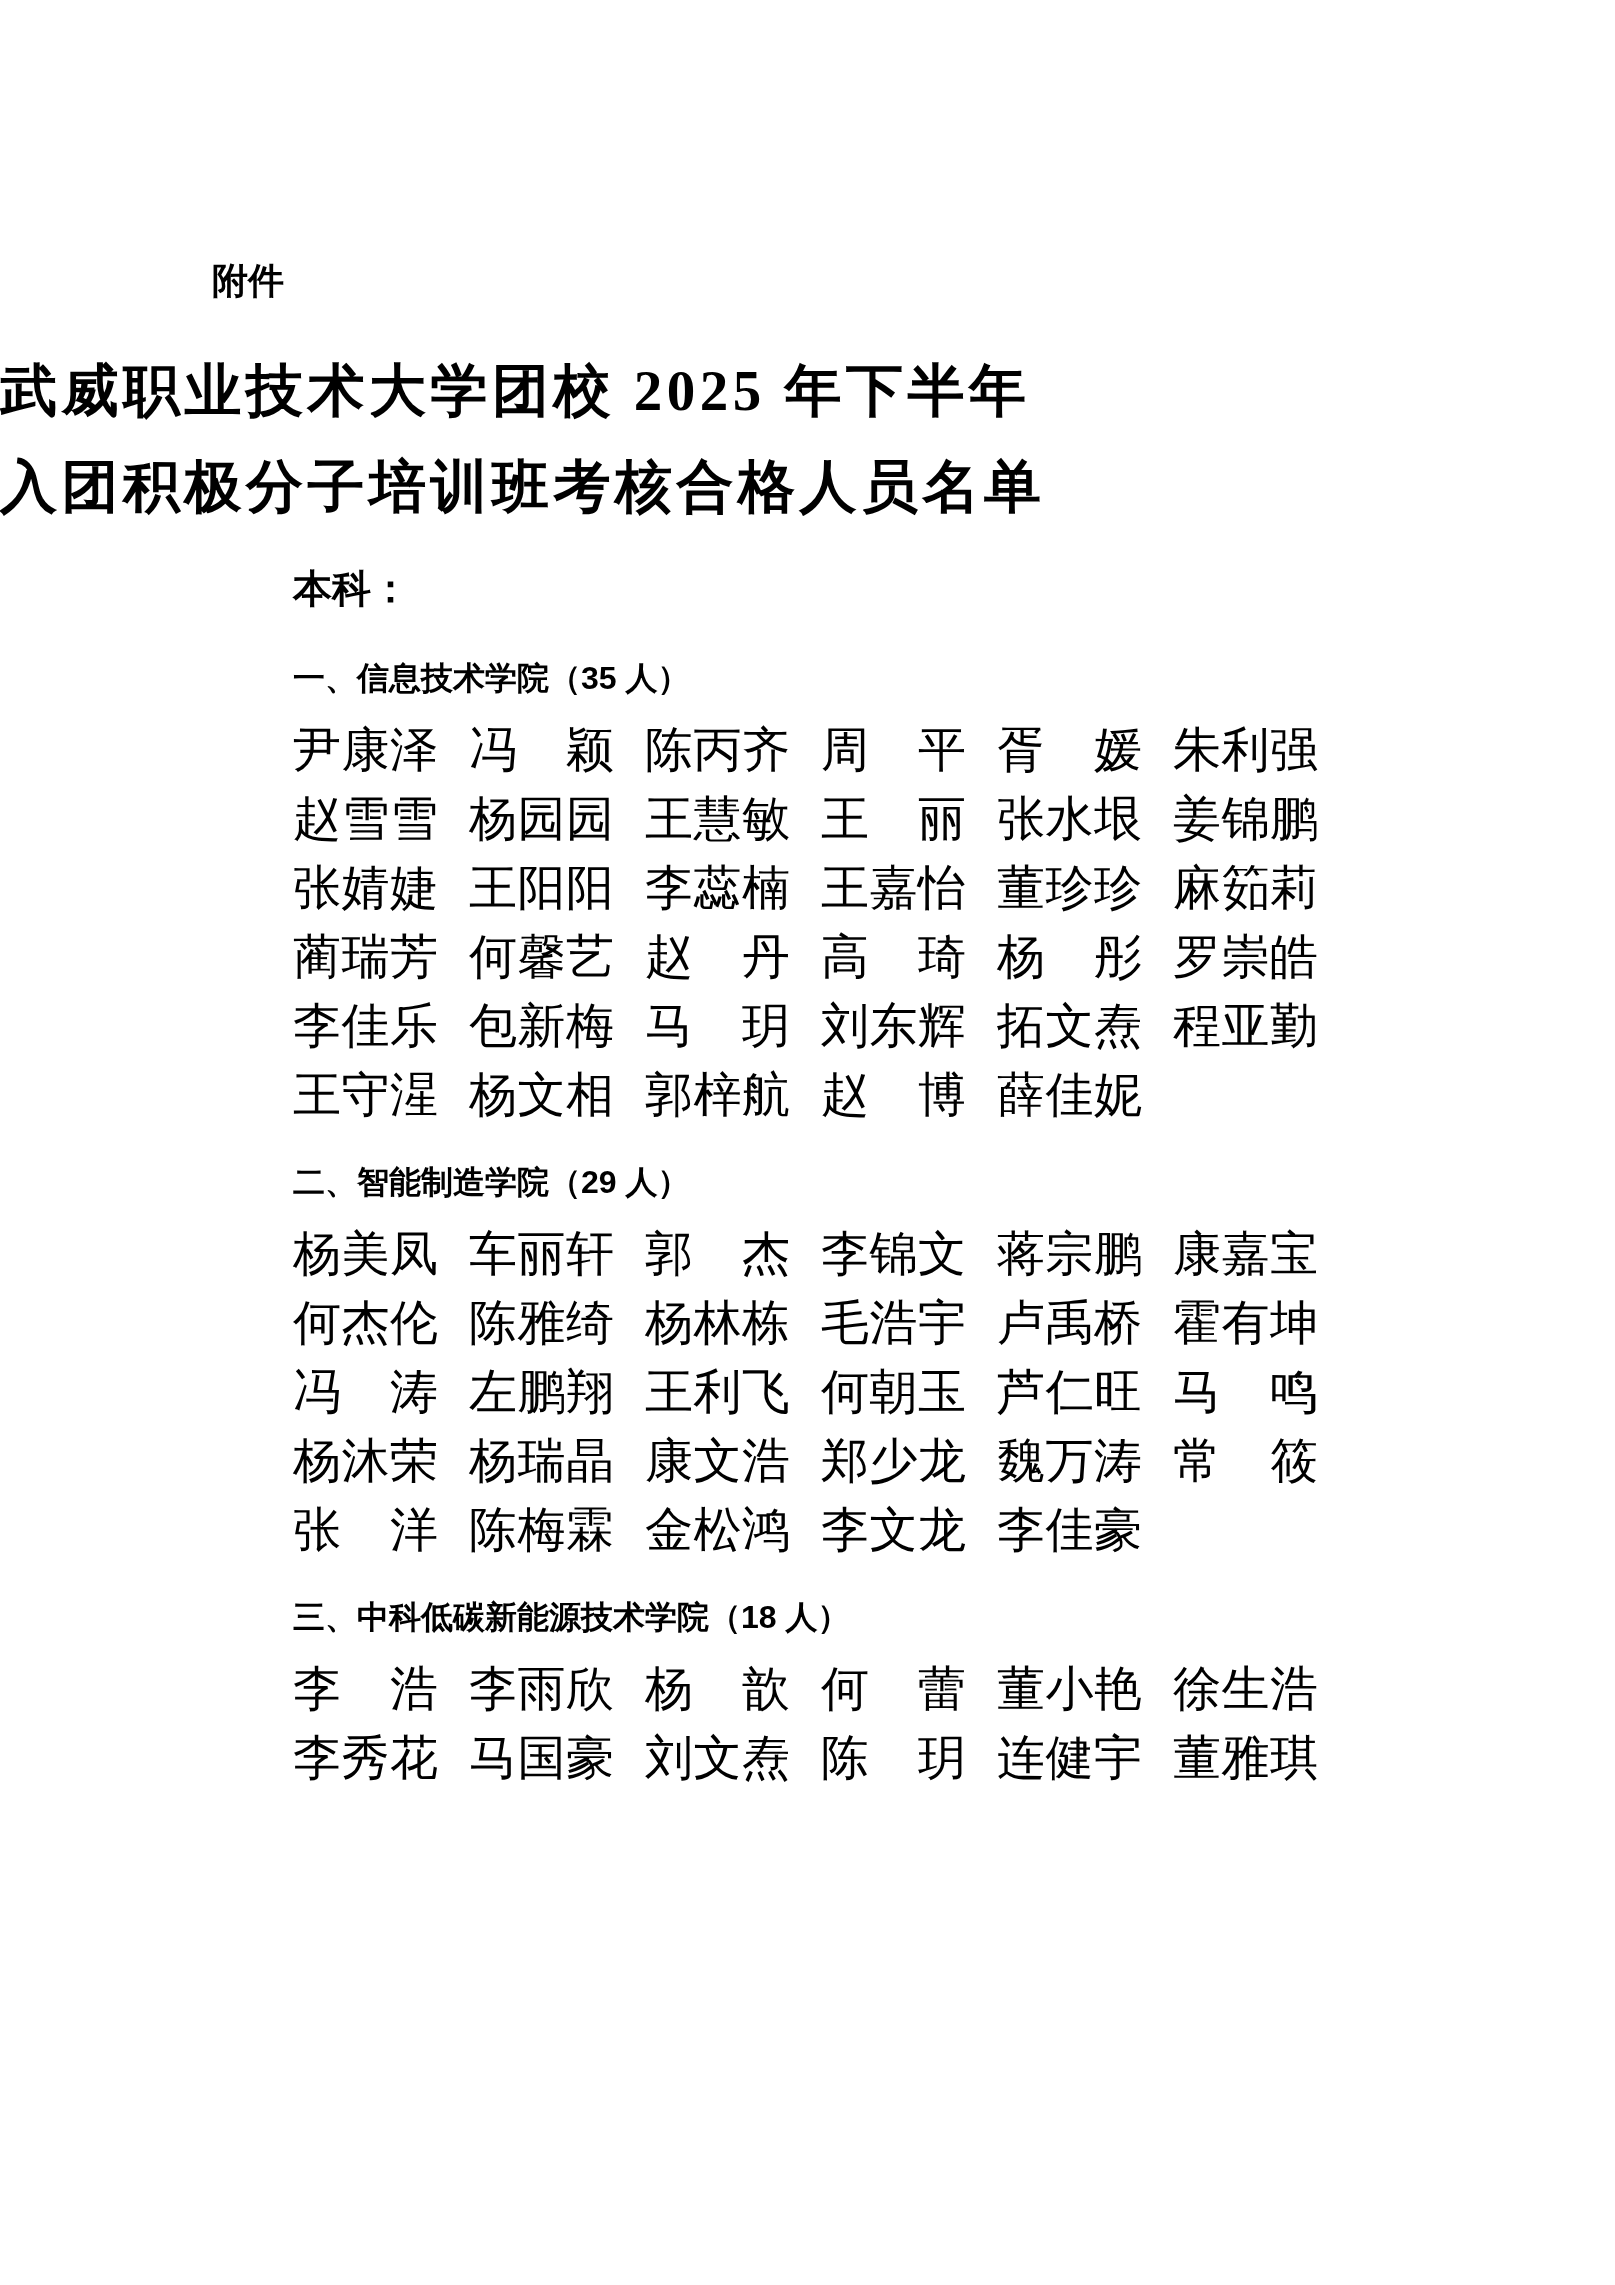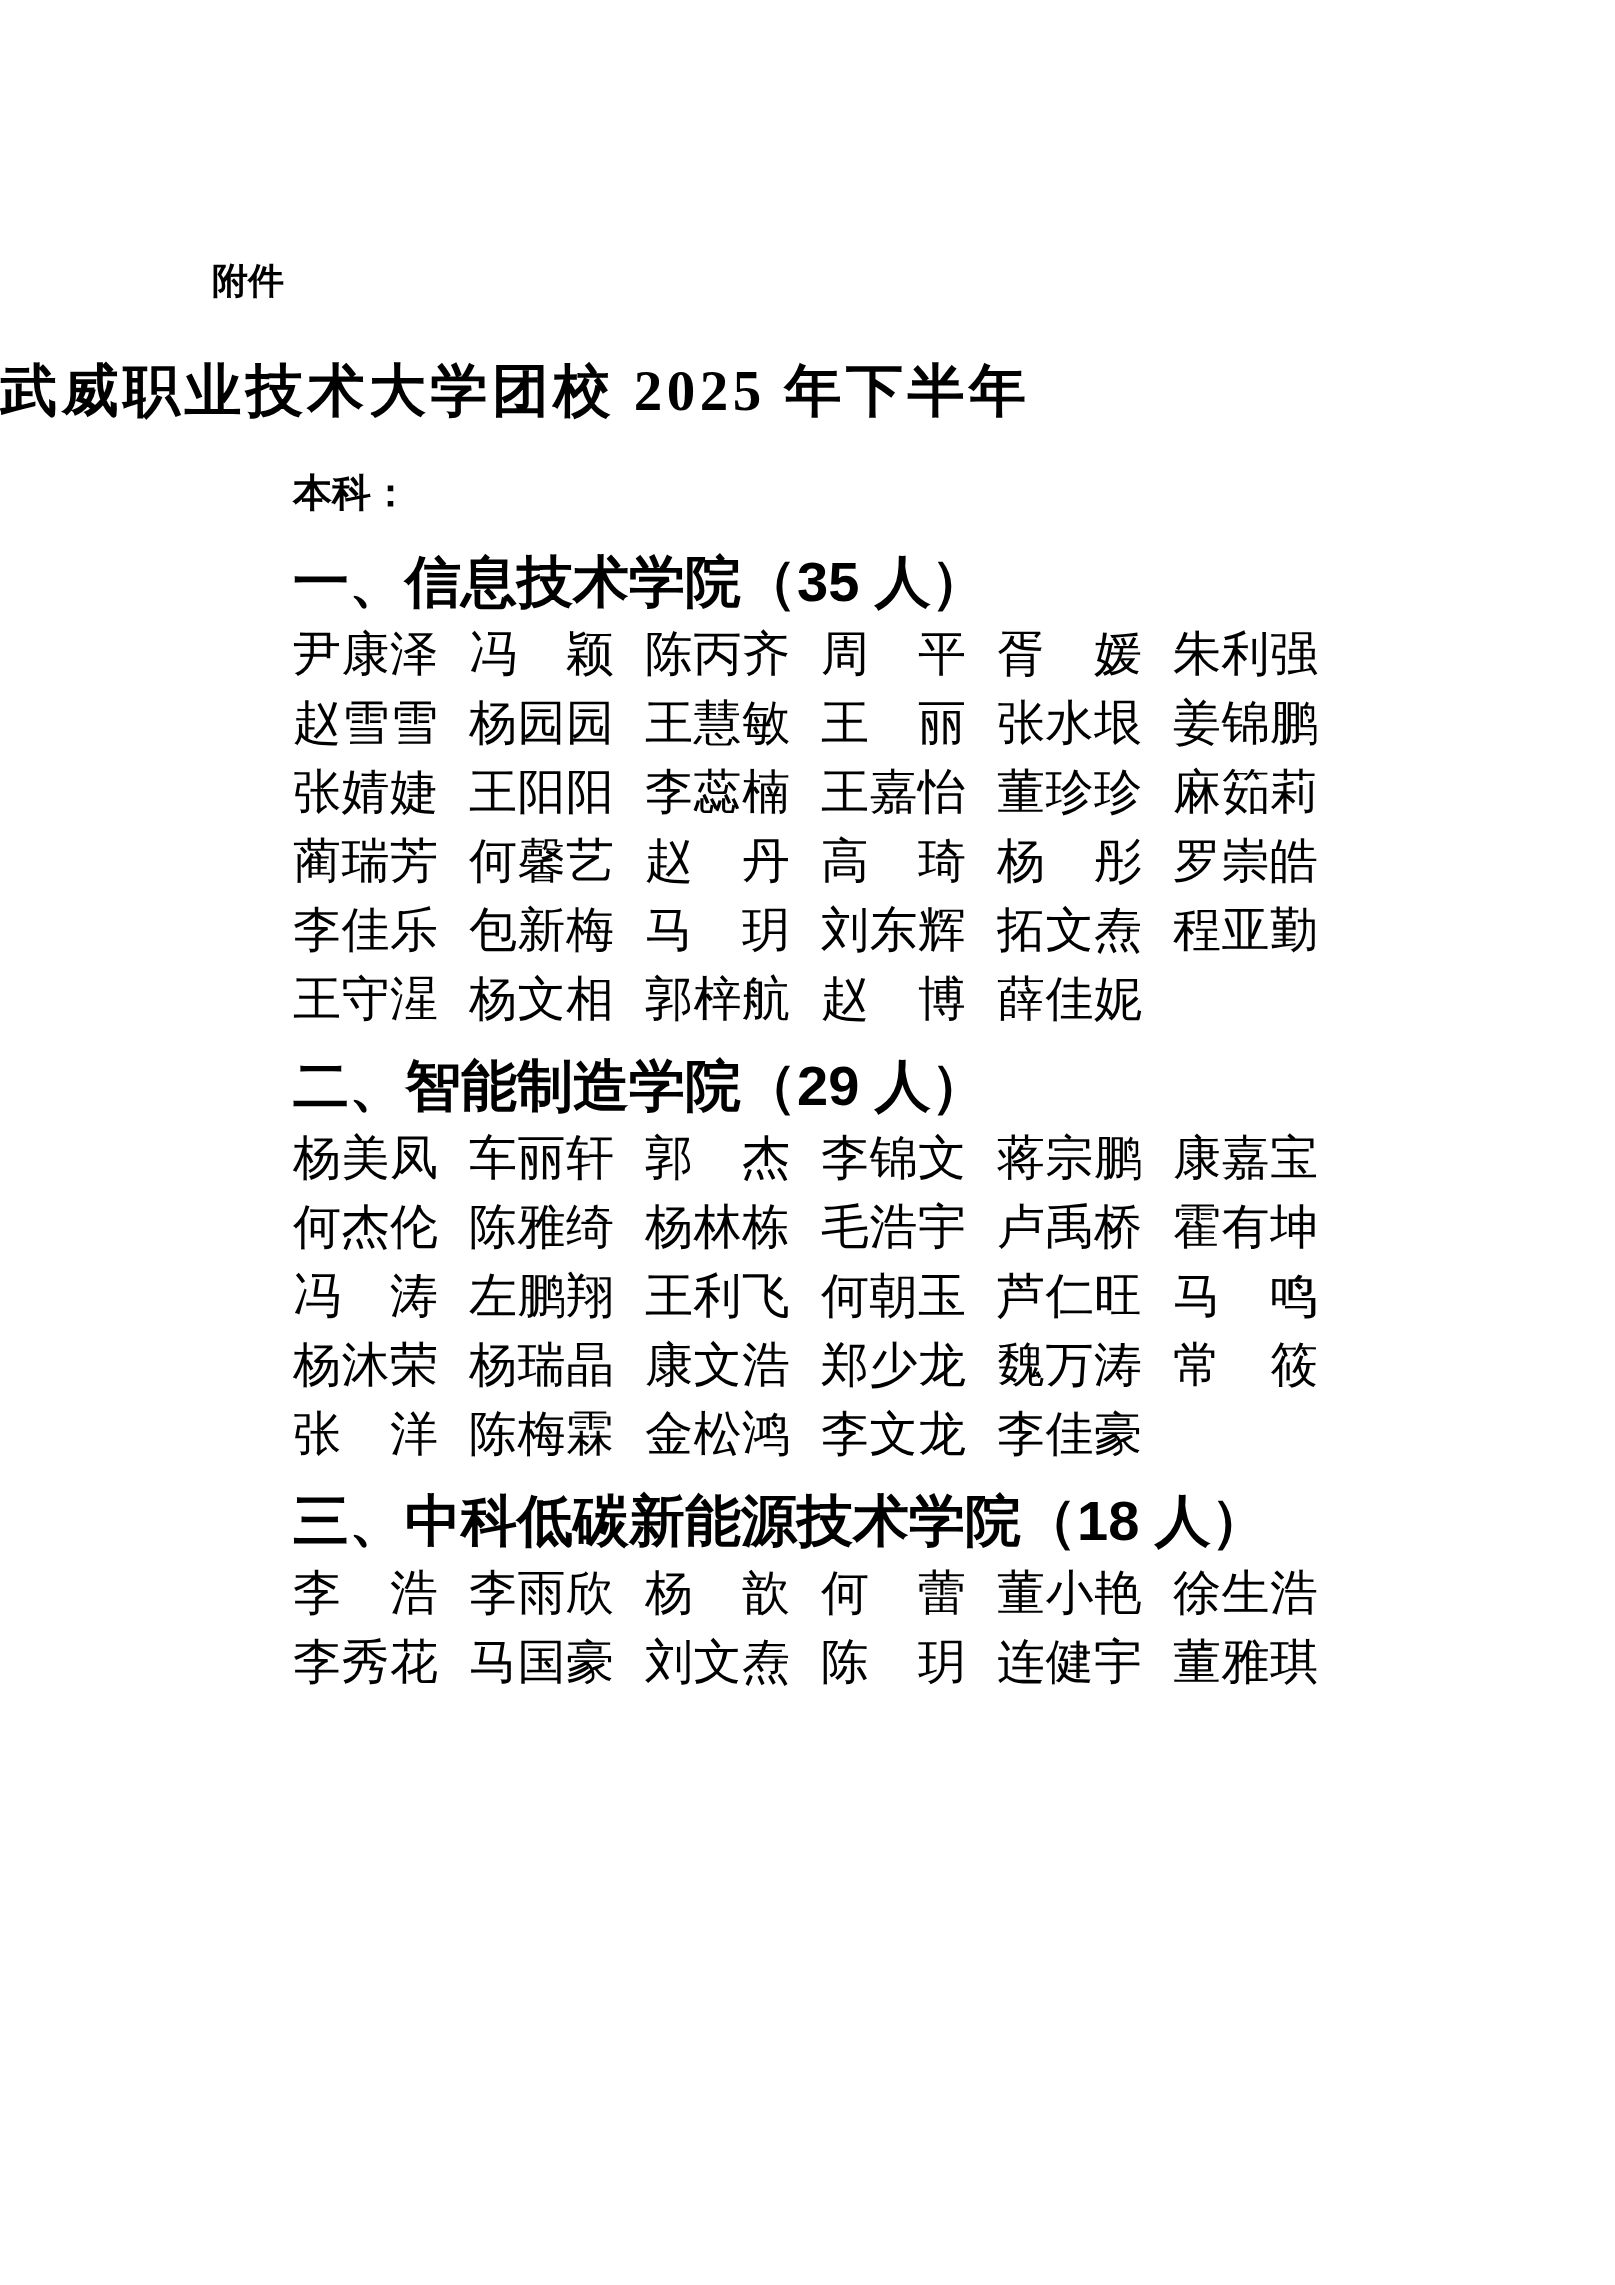--- a/index.html
+++ b/index.html
@@ -37,21 +37,21 @@
   .degree-label {
     margin-top: 27px;
     margin-left: 293px;
     font-size: 39px;
     font-weight: bold;
     font-family: "Liberation Sans", "DejaVu Sans", sans-serif;
   }
   .section-heading {
     margin-top: 34px;
     margin-left: 293px;
-    font-size: 56px;
+    font-size: 32px;
     font-weight: bold;
     font-family: "Liberation Sans", "DejaVu Sans", sans-serif;
     line-height: 56px;
   }
   .name-row {
     display: flex;
     margin-left: 293px;
     margin-top: 18px;
     line-height: 51px;
   }
@@ -67,20 +67,21 @@
   }
 </style>
 </head>
 <body>
 
 <div class="page">
   <div class="attachment">附件</div>
 
   <div class="doc-title">
     <div>武威职业技术大学团校 2025 年下半年</div>
+    <div>入团积极分子培训班考核合格人员名单</div>
   </div>
 
   <div class="degree-label">本科：</div>
 
   <div id="sections">
       <section class="roster-section">
         <h2 class="section-heading">一、信息技术学院（35 人）</h2>
         <div class="name-row">
           <span class="name-cell">尹康泽</span>
           <span class="name-cell">冯颖</span>

